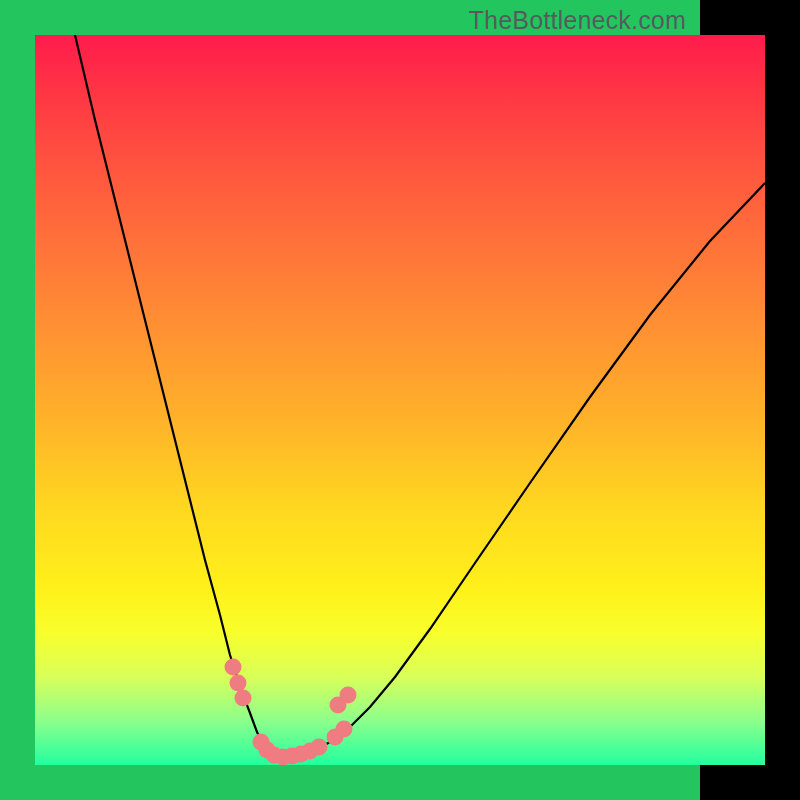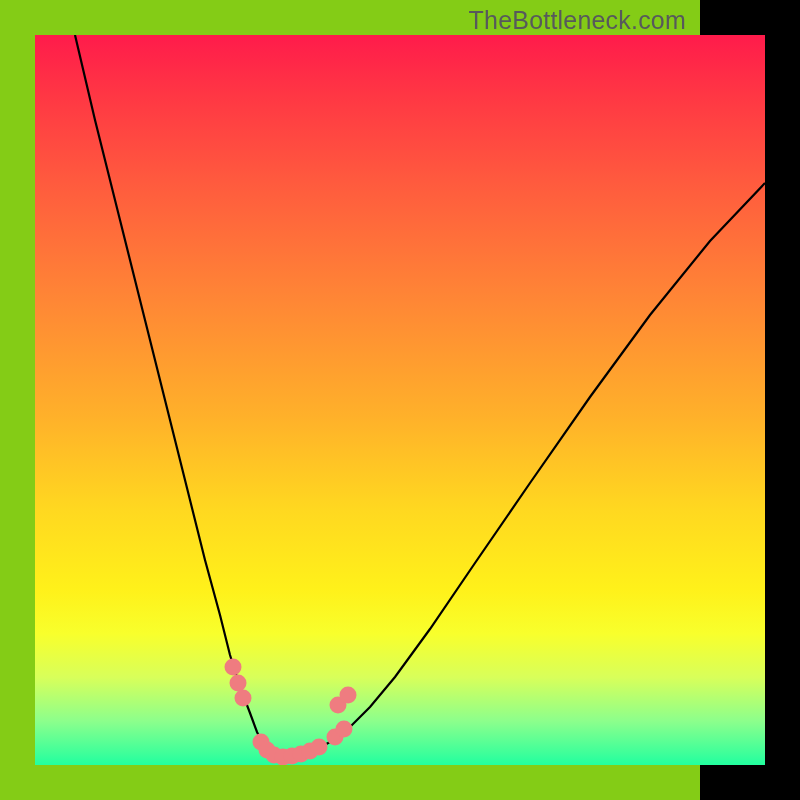--- a/index.html
+++ b/index.html
@@ -9,21 +9,21 @@
     height: 800px;
     background: #000;
     overflow: hidden;
   }
   .frame {
     position: absolute;
     left: 0;
     top: 0;
     width: 700px;
     height: 800px;
-    background: #84cc16;
+    background: #22c55e;
   }
   .plot {
     position: absolute;
     left: 35px;
     top: 35px;
     width: 730px;
     height: 730px;
     overflow: hidden;
   }
   .gradient {

